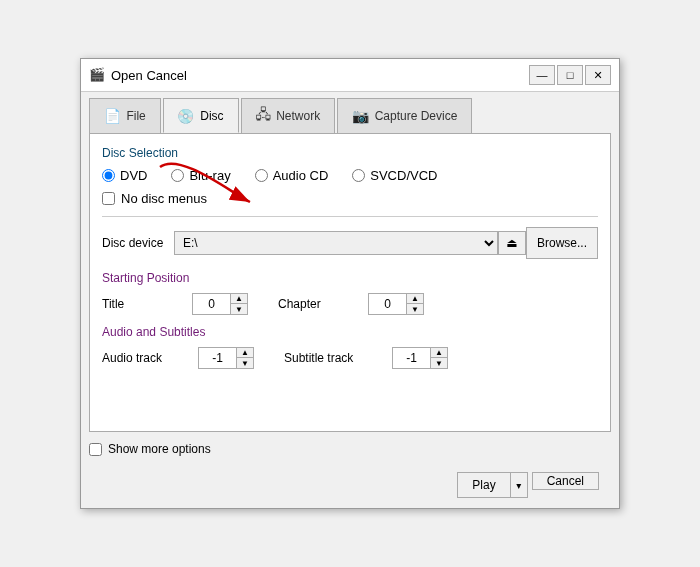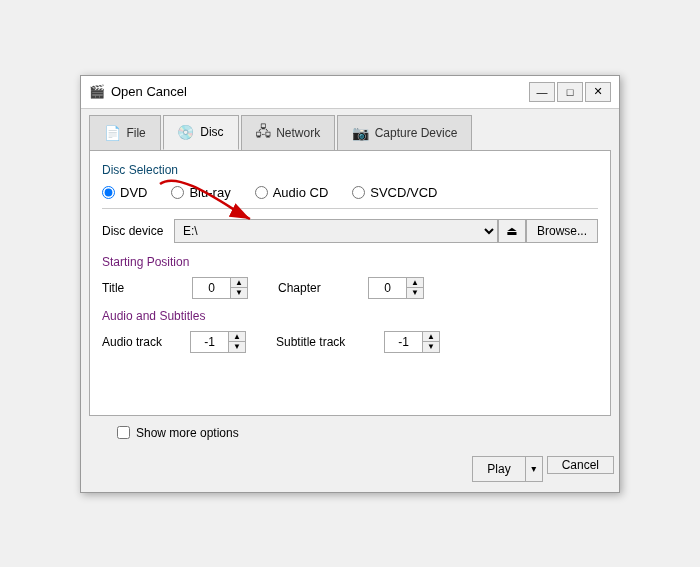--- a/index.html
+++ b/index.html
@@ -150,21 +150,21 @@
       height: 24px;
       background: #f0f0f0;
       border: 1px solid #aaa;
       cursor: pointer;
       display: flex;
       align-items: center;
       justify-content: center;
       font-size: 12px;
     }
     .browse-btn {
-      height: 24px;
+      height: 32px;
       padding: 0 10px;
       background: #f0f0f0;
       border: 1px solid #aaa;
       cursor: pointer;
       font-size: 12px;
     }
 
     .subsection-label {
       font-size: 12px;
       color: #701a75;
@@ -223,28 +223,27 @@
     .bottom-section {
       padding: 10px 8px;
       display: flex;
       align-items: center;
     }
     .show-more-checkbox {
       display: flex;
       align-items: center;
       gap: 6px;
       cursor: pointer;
-      margin-left: 28px;
     }
     .show-more-label { font-size: 12px; }
 
     .footer {
       display: flex;
       justify-content: flex-end;
-      padding: 6px 5px 10px 8px;
+      padding: 6px 20px 10px 8px;
       gap: 4px;
     }
     .play-btn-wrapper {
       display: flex;
     }
     .play-main {
       height: 26px;
       padding: 0 14px;
       background: #f0f0f0;
       border: 1px solid #aaa;
@@ -344,20 +343,24 @@
       <label class="radio-item">
         <input type="radio" name="disc_type" style="">
         <span>Audio CD</span>
       </label>
       <label class="radio-item">
         <input type="radio" name="disc_type" style="">
         <span>SVCD/VCD</span>
       </label>
     </div>
 
+    <div class="checkbox-row">
+      <input type="checkbox" style="">
+      <span>No disc menus</span>
+    </div>
 
     <hr class="divider">
 
     <div class="device-row">
       <span class="device-label">Disc device</span>
       <select class="device-select">
         <option>E:\</option>
       </select>
       <button class="eject-btn">
         <span>⏏</span>
@@ -384,21 +387,21 @@
           <div class="spinbox-arrows">
             <button class="spin-up">▲</button>
             <button class="spin-down">▼</button>
           </div>
         </div>
       </div>
     </div>
 
     <div class="subsection-label">Audio and Subtitles</div>
     <div class="spinbox-row row-pair">
-      <div style="display:flex;align-items:center;gap:8px;">
+      <div style="display:flex;align-items:center;gap:16px;">
         <span class="field-label">Audio track</span>
         <div class="spinbox-wrapper">
           <input class="spinbox-input" type="text" value="-1" style="">
           <div class="spinbox-arrows">
             <button class="spin-up">▲</button>
             <button class="spin-down">▼</button>
           </div>
         </div>
       </div>
       <div style="display:flex;align-items:center;gap:28px;">

